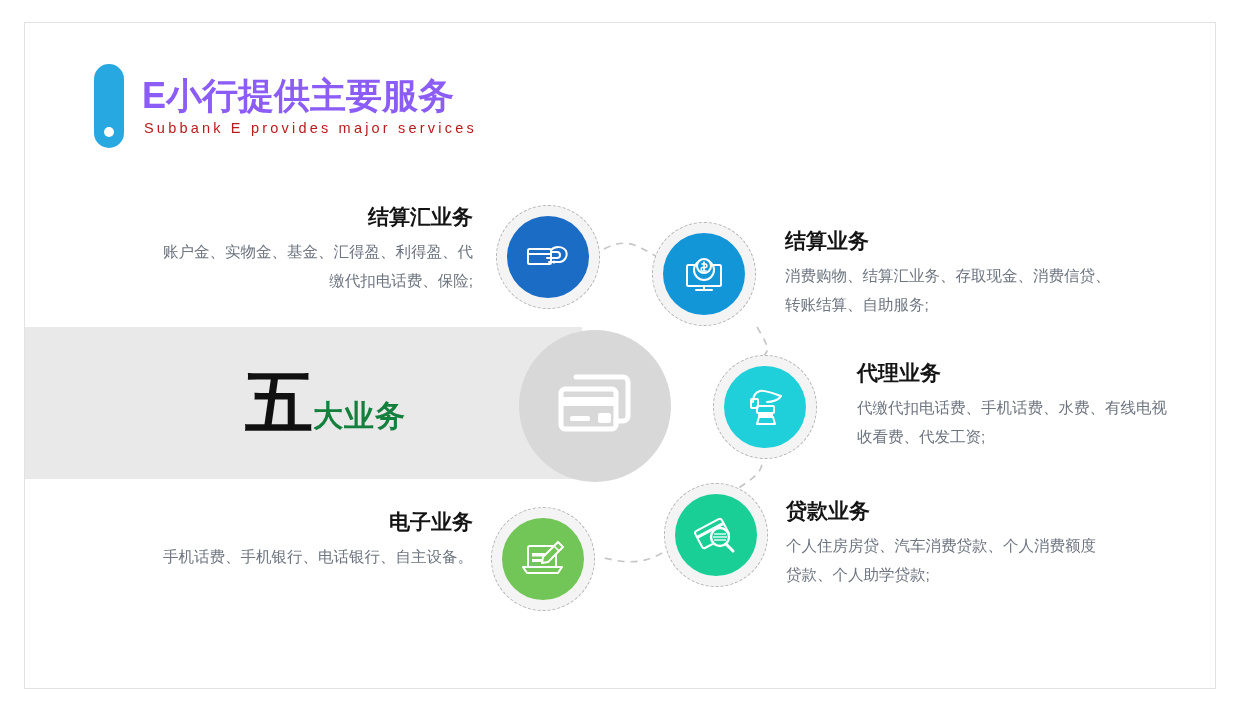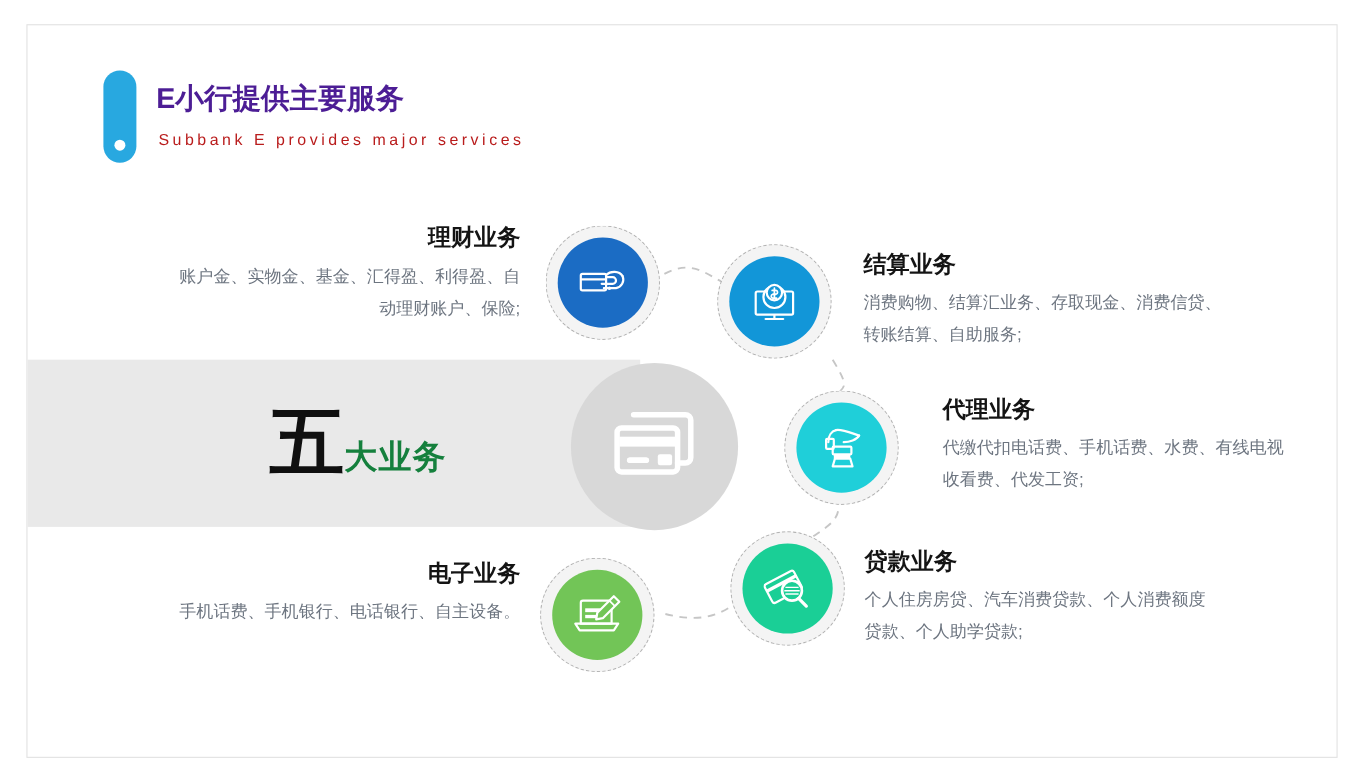--- a/index.html
+++ b/index.html
@@ -32,21 +32,21 @@
     background: #28a8e0;
   }
   #header-bar-dot {
     position: absolute; left: 50%; top: 63px;
     width: 10px; height: 10px; margin-left: -5px;
     border-radius: 50%;
     background: #ffffff;
   }
   #header-title {
     position: absolute; left: 48px; top: 12px;
-    font-size: 26px; font-weight: 700; color: #4c1d95;
+    font-size: 36px; font-weight: 700; color: #8b5cf6;
     letter-spacing: 0px; white-space: nowrap;
   }
   #header-subtitle {
     position: absolute; left: 50px; top: 60px;
     font-size: 14.5px; color: #b91c1c;
     letter-spacing: 3.2px; white-space: nowrap;
   }
 
   
   #gray-band {
@@ -244,22 +244,22 @@
           <rect x="12" y="13" width="14" height="3.5" fill="#fff"></rect>
           <rect x="12" y="19" width="10" height="3" fill="#fff"></rect>
           <path d="M38 2 l5 5 -15 15 -6 1 1 -6 z" fill="#72c557" stroke="#fff" stroke-width="2" stroke-linejoin="round"></path>
           <line x1="34" y1="6" x2="39" y2="11" stroke="#fff" stroke-width="1.6"></line>
         </svg>
       </span>
     </div>
   </div>
 
   <div class="svc align-right" id="svc-0">
-    <div class="svc-title">理财业务</div>
-    <div class="svc-desc">账户金、实物金、基金、汇得盈、利得盈、自动理财账户、保险;</div>
+    <div class="svc-title">结算汇业务</div>
+    <div class="svc-desc">账户金、实物金、基金、汇得盈、利得盈、代缴代扣电话费、保险;</div>
   </div>
 
   <div class="svc align-left" id="svc-1">
     <div class="svc-title">结算业务</div>
     <div class="svc-desc">消费购物、结算汇业务、存取现金、消费信贷、转账结算、自助服务;</div>
   </div>
 
   <div class="svc align-left" id="svc-2">
     <div class="svc-title">代理业务</div>
     <div class="svc-desc">代缴代扣电话费、手机话费、水费、有线电视收看费、代发工资;</div>

